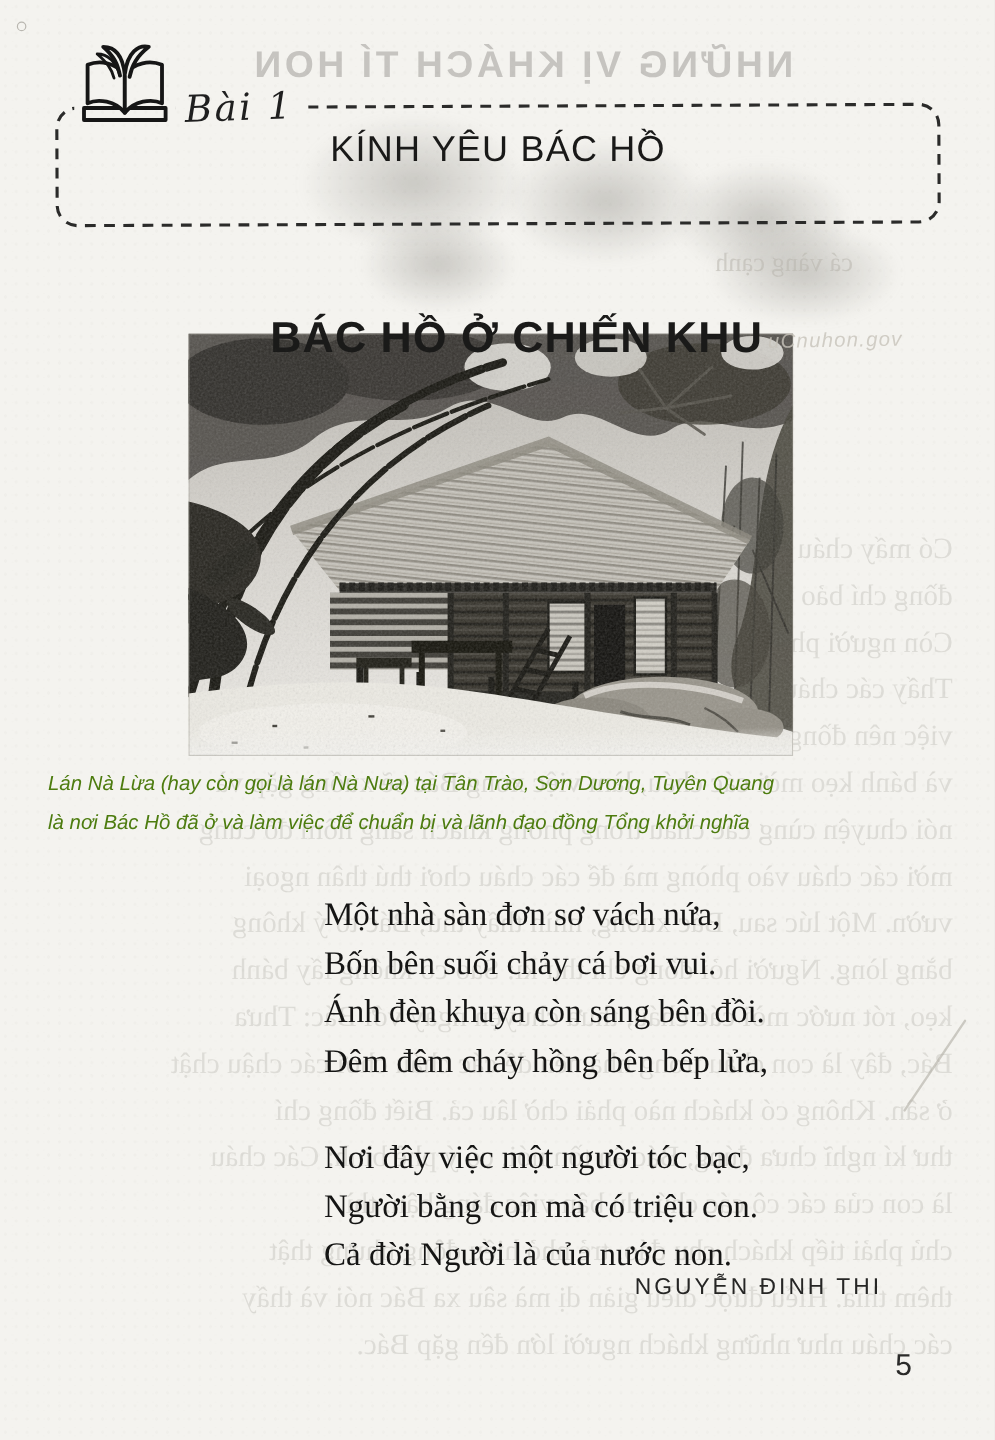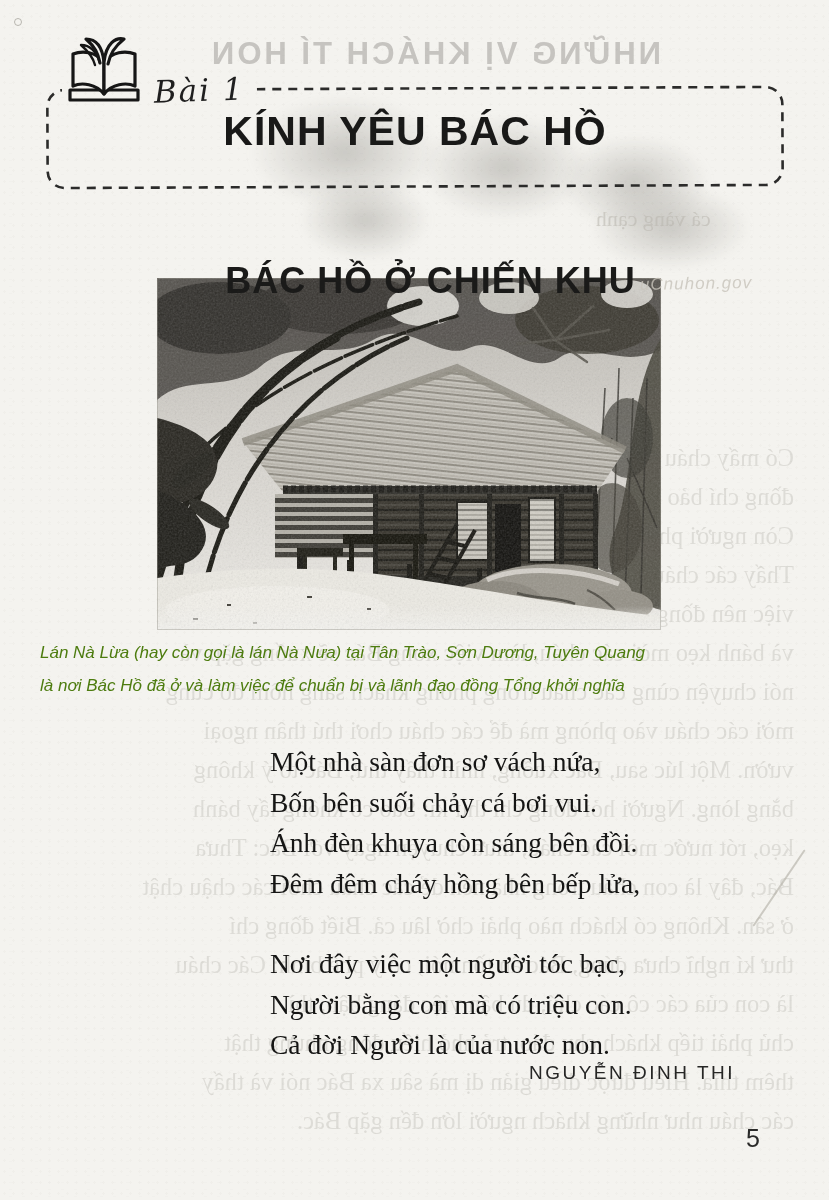--- a/index.html
+++ b/index.html
@@ -38,21 +38,21 @@
   
   .lesson-badge{position:absolute;left:62px;top:34px;z-index:3;display:flex;align-items:flex-end;}
   .book-icon{display:inline-block;width:84px;height:78px;background:#f4f3ef;}
   .lesson-label{
     font-family:"DejaVu Serif",serif;font-style:italic;font-size:31px;color:#1f1f1f;
     background:#f4f3ef;padding:0 12px 4px 8px;transform:rotate(-2deg);letter-spacing:2px;
   }
   .unit-box-border{position:absolute;left:45px;top:86px;z-index:2;transform:rotate(-0.25deg);}
   .unit-title{
     position:absolute;left:45px;top:108px;width:740px;margin:0;text-align:center;
-    font-size:41px;font-weight:bold;letter-spacing:1px;color:#191918;z-index:3;
+    font-size:30px;font-weight:normal;letter-spacing:1px;color:#191918;z-index:3;
   }
   .reading-title{
     position:absolute;left:0;top:244px;width:829px;margin:16px;text-align:center;
     font-size:36px;font-weight:bold;letter-spacing:1px;color:#1a1a19;z-index:3;
   }
   
   .photo{position:absolute;left:157px;top:278px;width:504px;height:352px;margin:0;z-index:2;}
   .photo svg{display:block;}
   .watermark{
     position:absolute;left:640px;top:274px;z-index:3;font-style:italic;font-size:17px;

